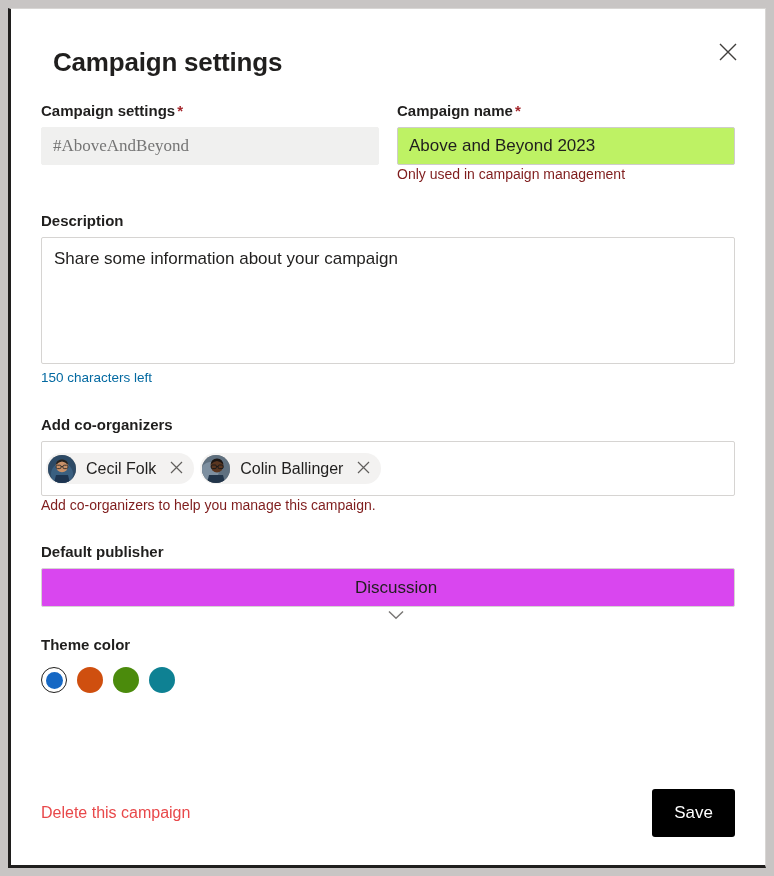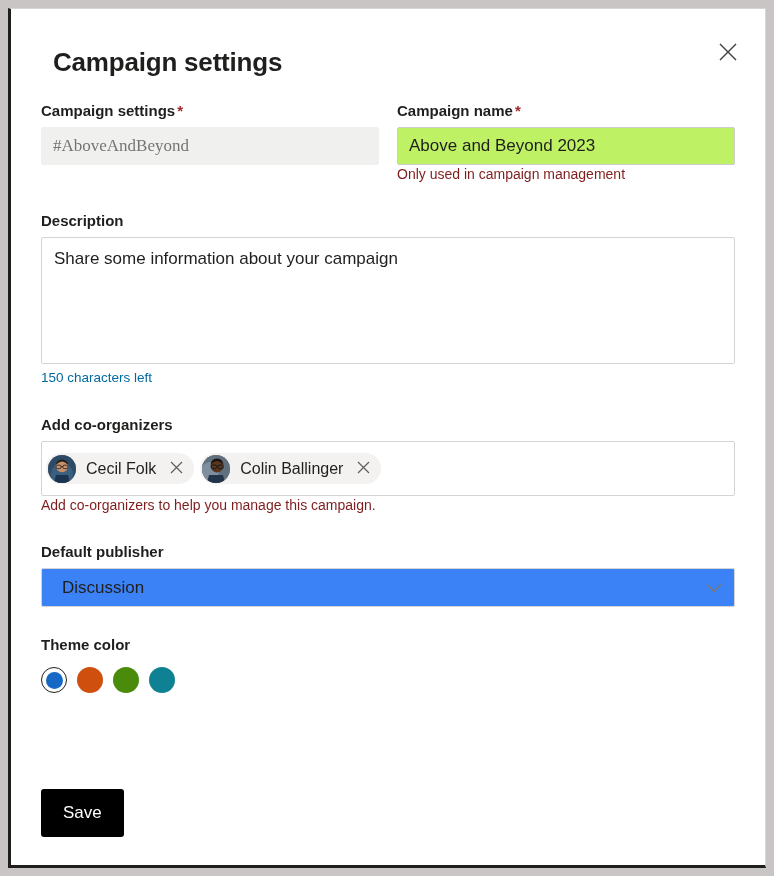--- a/index.html
+++ b/index.html
@@ -205,26 +205,27 @@
     cursor: pointer;
   }
 
   
   .select-box {
     box-sizing: border-box;
     width: 100%;
     height: 39px;
     border: 1px solid #d6d4d2;
     border-radius: 2px;
-    background: #3b82f6;
+    background: #d946ef;
     display: flex;
     align-items: center;
     justify-content: space-between;
-    padding: 0 12px 0 20px;
-    cursor: pointer;
+    padding: 0 12px 0 28px;
+    cursor: pointer;
+    flex-direction: column;
   }
   .select-value {
     font-size: 17px;
     color: #201f1e;
     line-height: 37px;
   }
 
   
   .swatch-row {
     display: flex;
@@ -413,17 +414,18 @@
           </button>
           <button class="swatch" style="background: rgb(14, 129, 147);">
             
           </button>
         </div>
       </div>
 
     </div>
 
     <div class="dialog-footer">
+      <a class="delete-link" style="color: rgb(232, 72, 74);">Delete this campaign</a>
       <button class="save-btn">Save</button>
     </div>
 
   </div>
 </div>
 
 </body></html>

